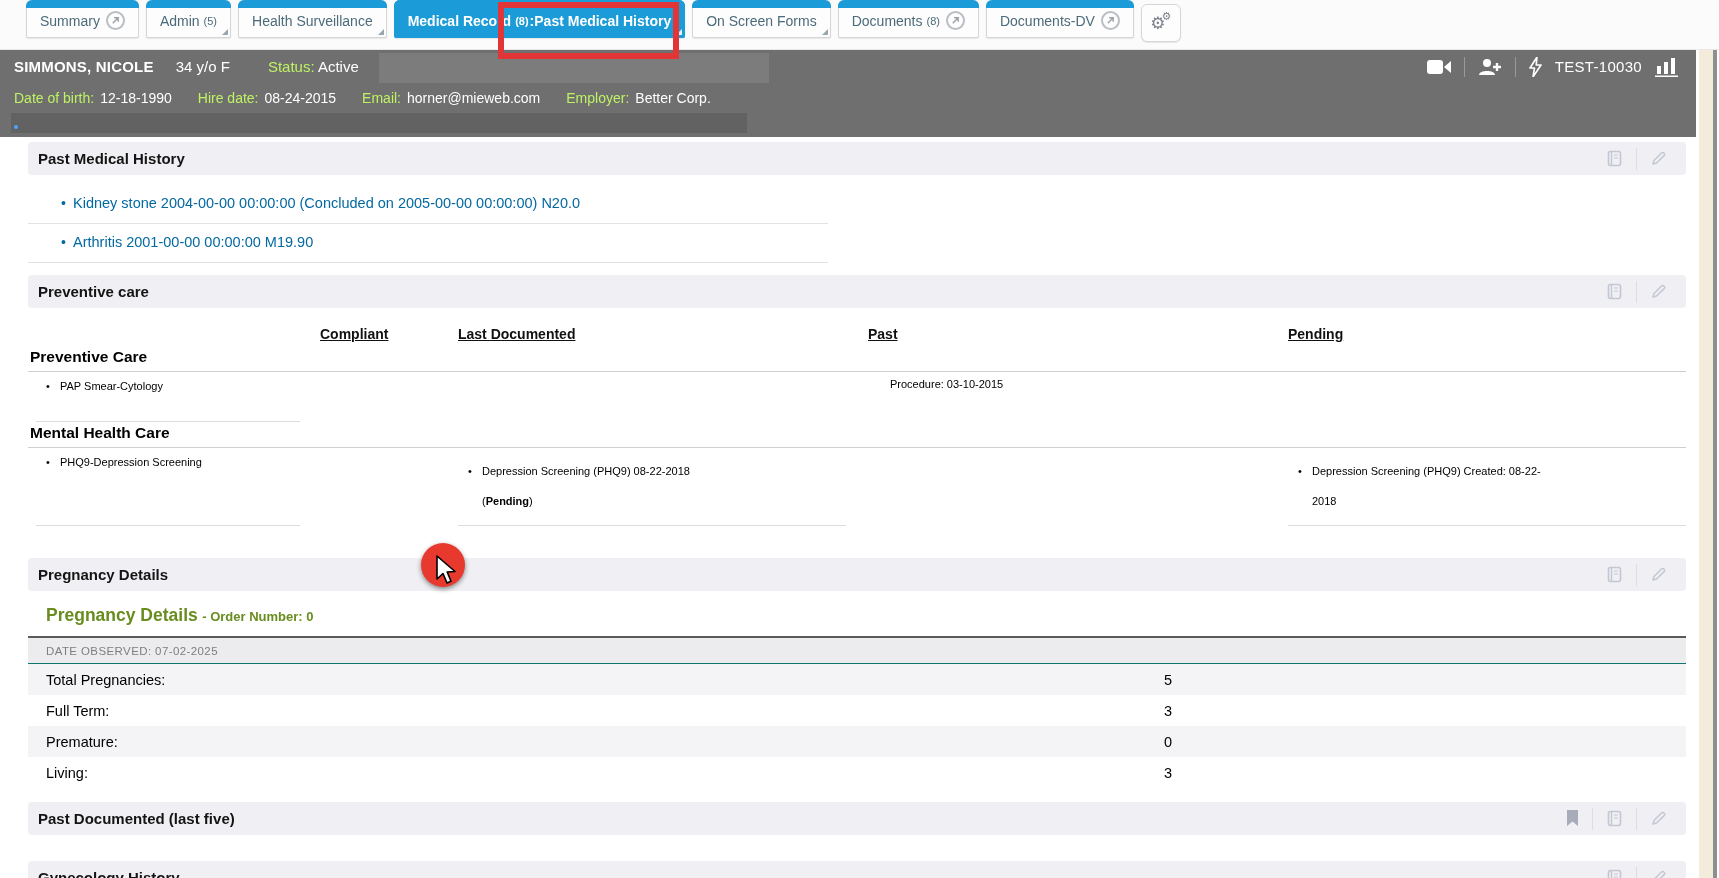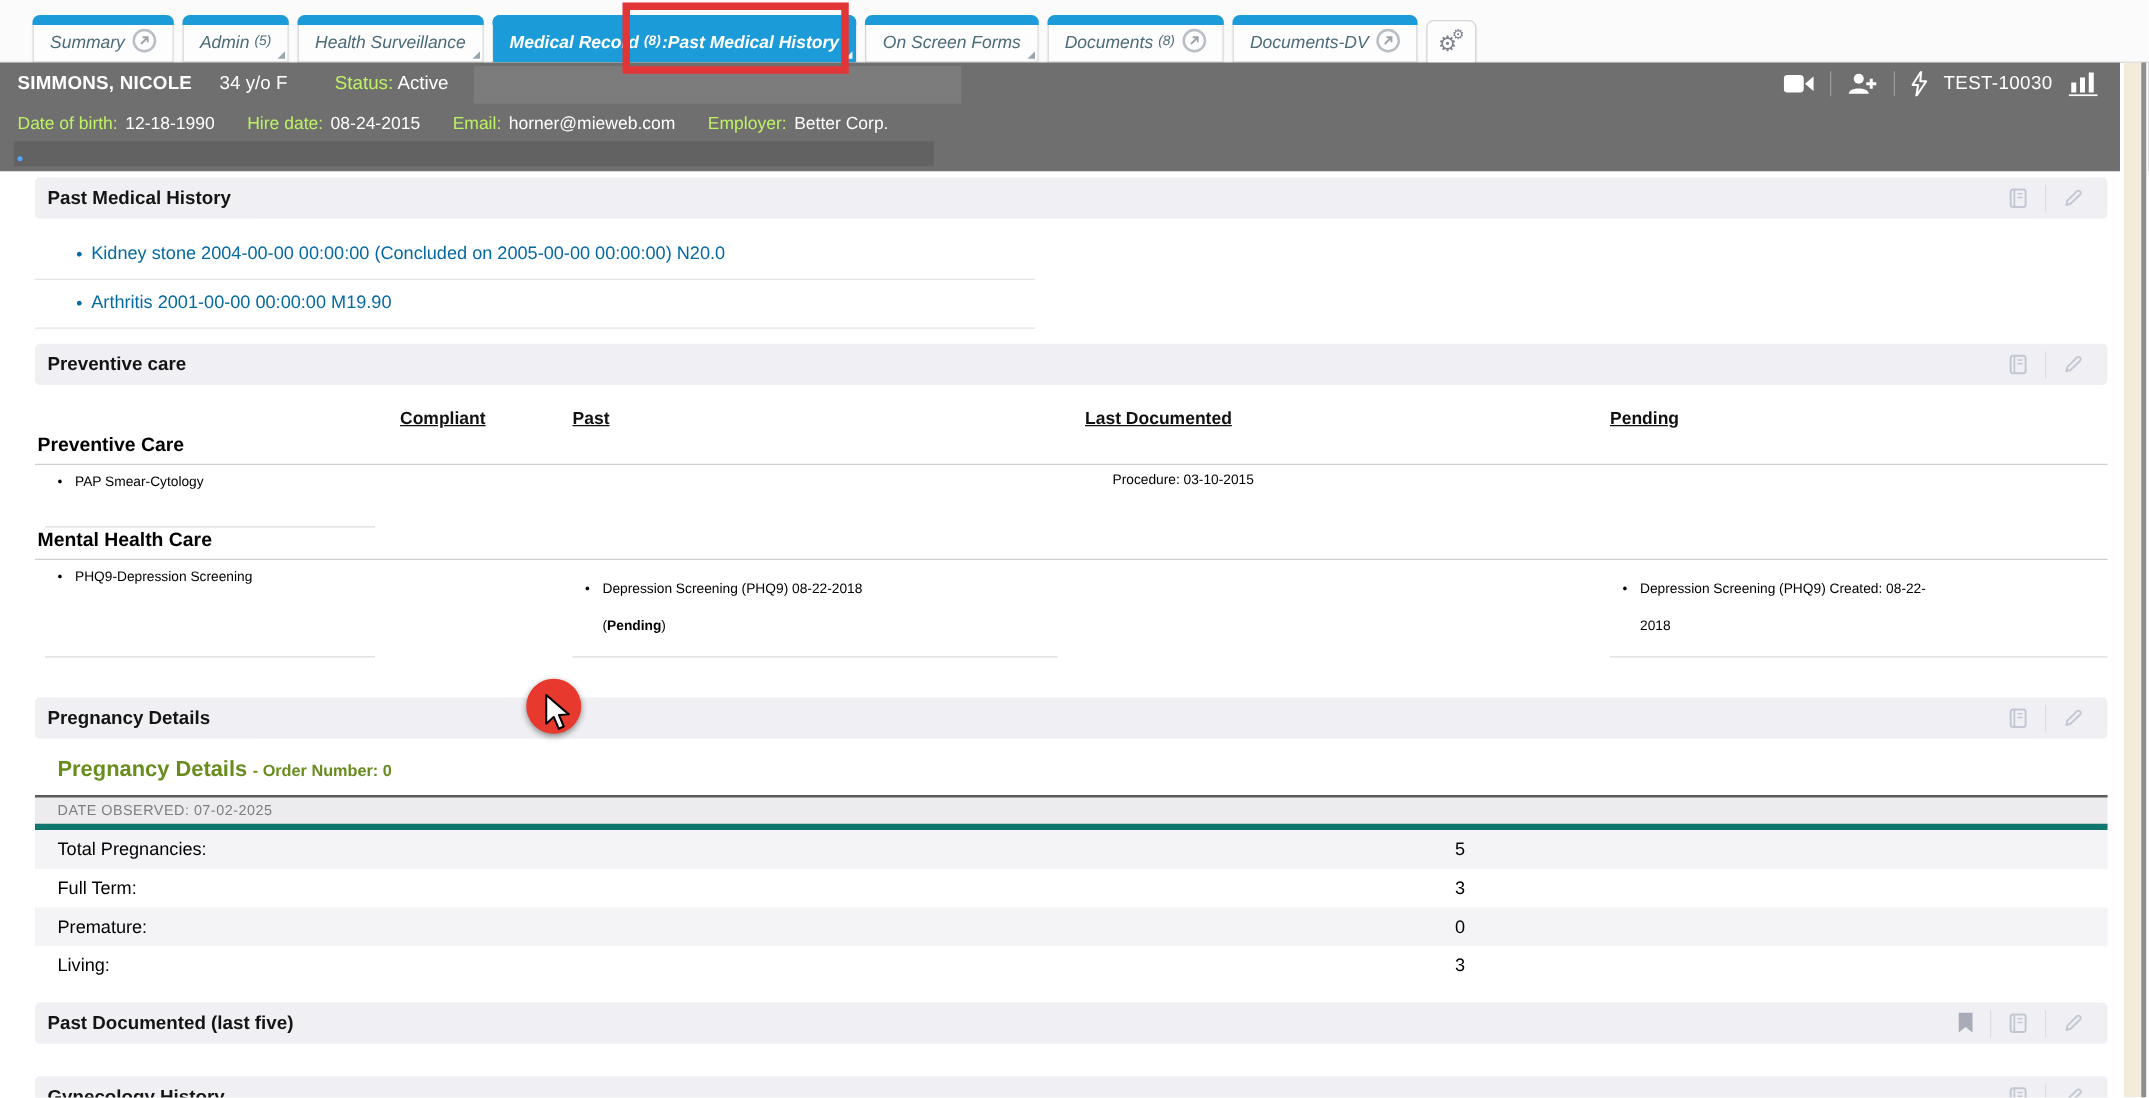--- a/index.html
+++ b/index.html
@@ -2,21 +2,21 @@
 <html><head>
 <meta charset="utf-8">
 <style>
   * { margin:0; padding:0; box-sizing:border-box; }
   html,body { width:1719px; height:878px; overflow:hidden; background:#fff;
     font-family:"Liberation Sans","DejaVu Sans",sans-serif; }
   body { position:relative; }
 
   
   .tabbar { height:50px; background:#fbfbfb; display:flex; align-items:flex-start;
-    padding:12px 0 0 26px; gap:7px; position:relative; border-bottom:1px solid #e8e8e8;font-style:italic;}
+    padding:0 0 0 26px; gap:7px; position:relative; border-bottom:1px solid #e8e8e8;}
   .tab { position:relative; background:#fdfdfd; border:1px solid #d6d6d6; border-top:none;
     border-radius:6px 6px 2px 2px; height:38px; display:flex; align-items:center;
     padding:4px 13px 0 13px; gap:6px; color:#4c6b7a; font-size:14px; cursor:pointer;
     box-shadow:0 1px 1px rgba(0,0,0,.08);}
   .tab::before { content:""; position:absolute; top:0; left:-1px; right:-1px; height:8px;
     background:#1b9bd7; border-radius:6px 6px 0 0; }
   .tab .cnt { font-size:11px; margin-left:-2px; }
   .tab.active { background:#1b9bd7; border-color:#1b9bd7; color:#fff; font-weight:bold; }
   .tab.fold::after { content:""; position:absolute; right:2px; bottom:2px;
     border-left:6px solid transparent; border-bottom:6px solid #9aa6ad; }
@@ -74,21 +74,21 @@
   .c-item.tall { height:70px; }
   .c-last { padding:6px 0 0 22px; }
   .c-past, .c-pend { margin-top:8px; line-height:30px; padding-bottom:24px; height:70px;}
   .c-past { margin-right:22px; }
   .l2 { padding-left:24px; }
 
   .pd-band { margin-top:32px; }
   .pd-green { padding:14px 0 10px 18px; color:#688c1e; }
   .pd-green .big { font-size:17.5px; font-weight:bold; }
   .pd-green .small { font-size:13px; font-weight:bold; }
-  .daterow { border-top:2px solid #5a5a5a; border-bottom:5px solid #0f766e; background:#ececee;
+  .daterow { border-top:2px solid #5a5a5a; border-bottom:1px solid #0f766e; background:#ececee;
     height:28px; display:flex; align-items:center; padding-left:18px;
     font-size:11.5px; color:#7e7e7e; letter-spacing:.4px; }
   .pregrow { display:grid; grid-template-columns:1118px 1fr; height:31px; align-items:center;
     font-size:14.5px; color:#000; padding-left:18px; }
   .pregrow:nth-child(odd) { background:#f4f4f6; }
 
   .pp-band { margin-top:14px; }
   .gh-band { margin-top:26px; }
 
   
@@ -260,22 +260,22 @@
         <svg width="17" height="17" viewBox="0 0 17 17">
             <path d="M3 14 L4 10.5 L11.5 3 a1.6 1.6 0 0 1 2.4 0 l0.2 0.2 a1.6 1.6 0 0 1 0 2.4 L6.5 13 Z" fill="none" stroke="currentColor" stroke-width="1.5" stroke-linejoin="round"></path>
           </svg>
       </span>
     </span>
   </div>
 
   <div class="pc-table">
     <div class="pc-h"></div>
     <div class="pc-h">Compliant</div>
+    <div class="pc-h">Last Documented</div>
     <div class="pc-h">Past</div>
-    <div class="pc-h">Last Documented</div>
     <div class="pc-h">Pending</div>
 
     <div class="pc-group">Preventive Care</div>
     <div class="cell c-item u bullet">PAP Smear-Cytology</div>
     <div class="cell"></div>
     <div class="cell"></div>
     <div class="cell c-last">Procedure: 03-10-2015</div>
     <div class="cell"></div>
 
     <div class="pc-group">Mental Health Care</div>

